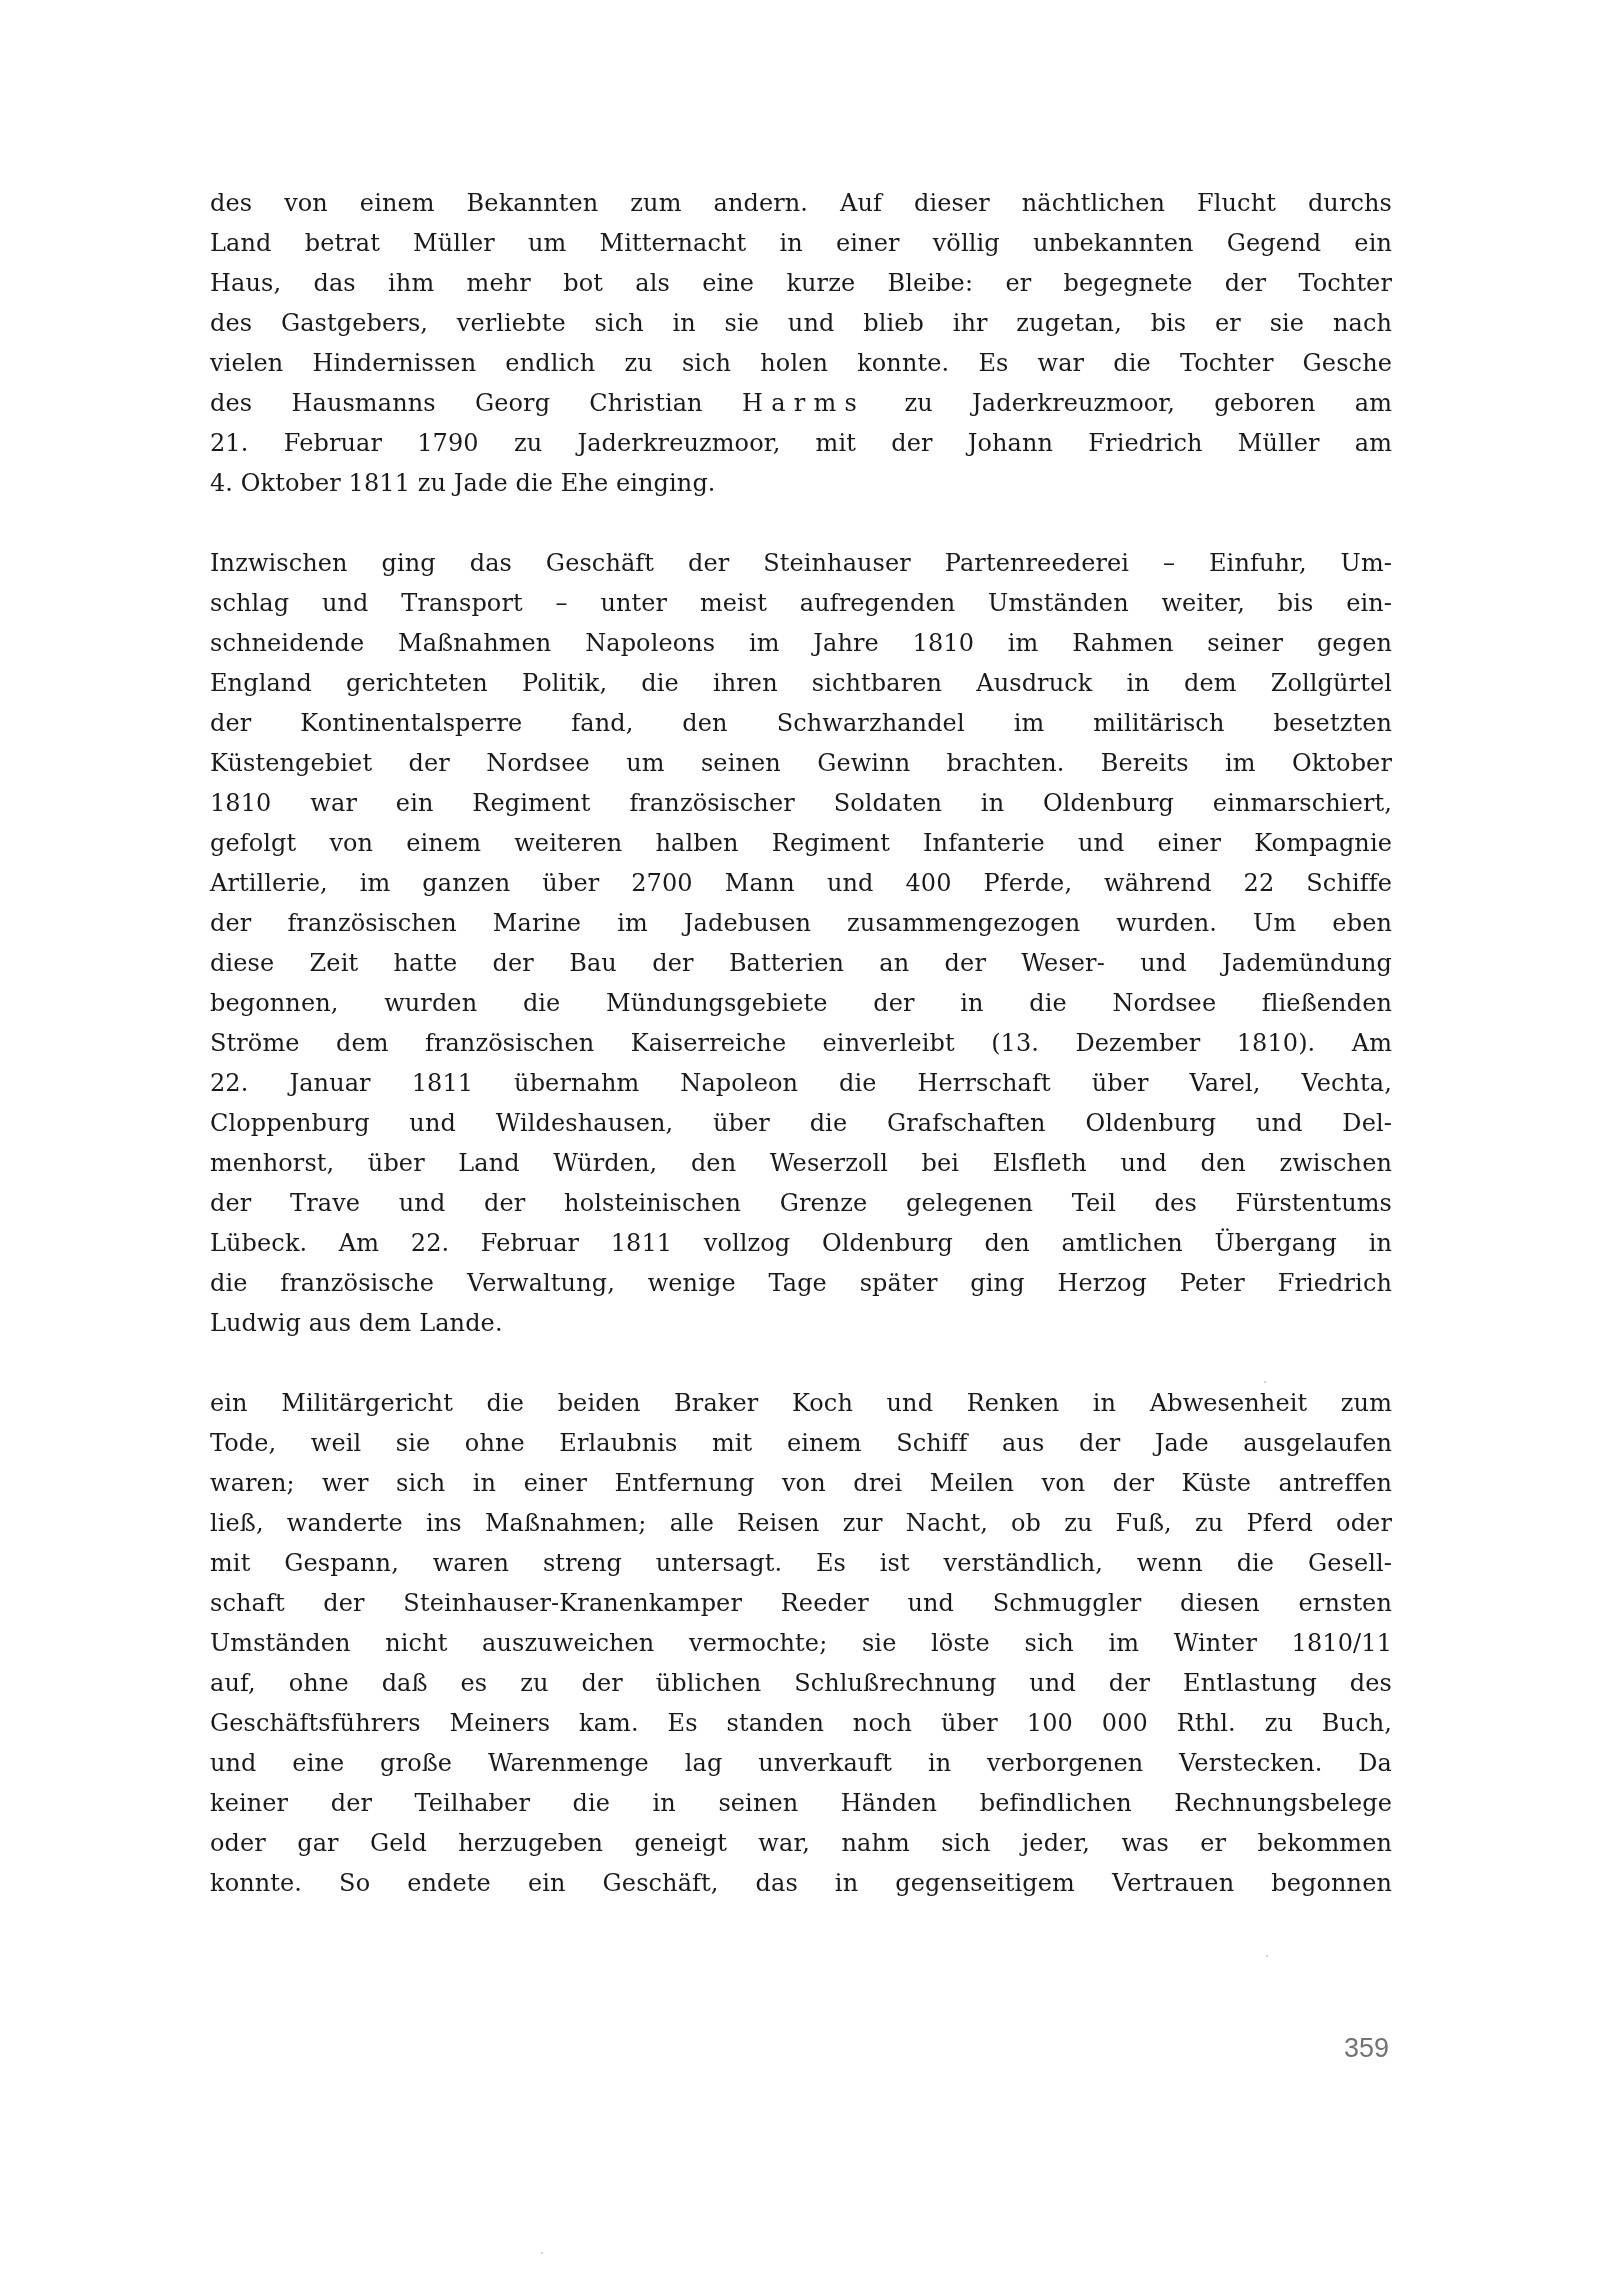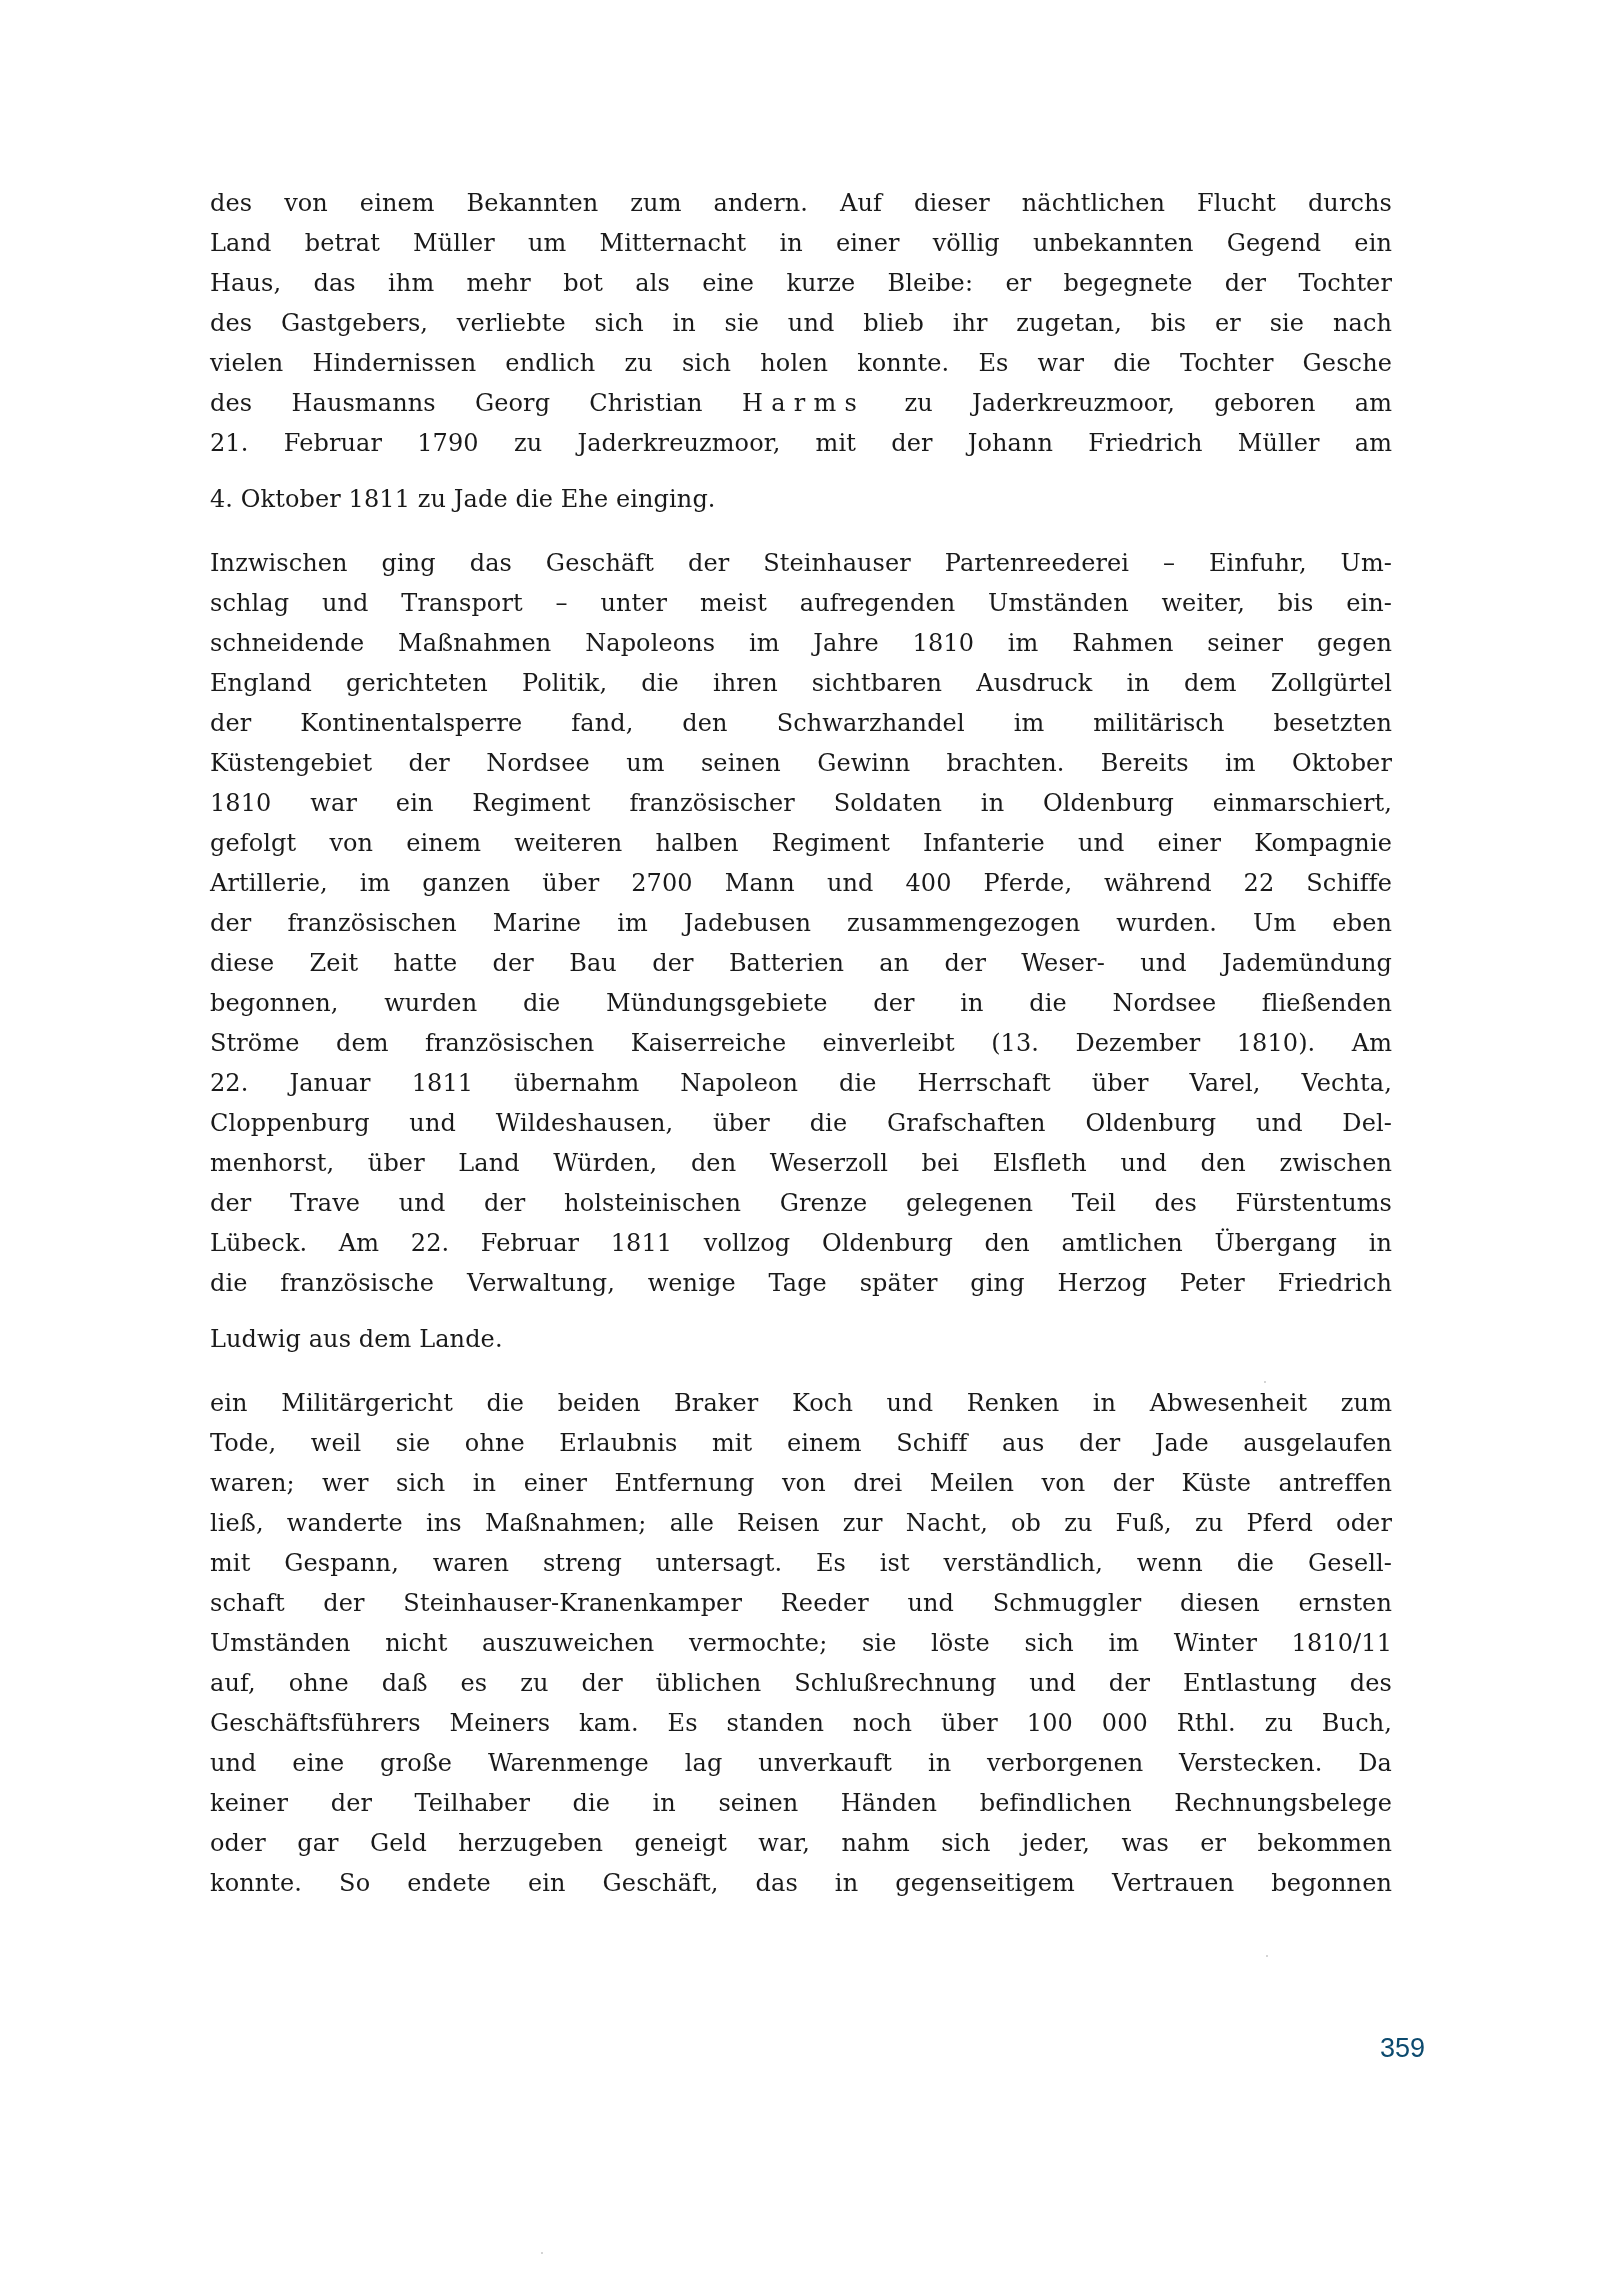--- a/index.html
+++ b/index.html
@@ -40,36 +40,34 @@
     }
     .line .inner {
       display: inline-block;
       width: 100%;
       text-align: justify;
       text-align-last: justify;
       white-space: normal;
     }
     .line.last .inner {
       text-align-last: left;
-      margin-top: 16px;
     }
     .para-gap {
       height: 40px;
     }
     .spaced {
       letter-spacing: 8.3px;
     }
     .page-number {
       position: absolute;
       left: 1344px;
       top: 2033px;
       font-family: "Liberation Sans", "DejaVu Sans", sans-serif;
       font-size: 27px;
-      color: #0c4a6e;
-      margin-left: 36px;
+      color: #737373;
     }
     .speck {
       position: absolute;
       background: #c8c8c8;
       width: 1.8px;
       height: 1.8px;
       border-radius: 0.9px;
     }
   </style>
 </head>

